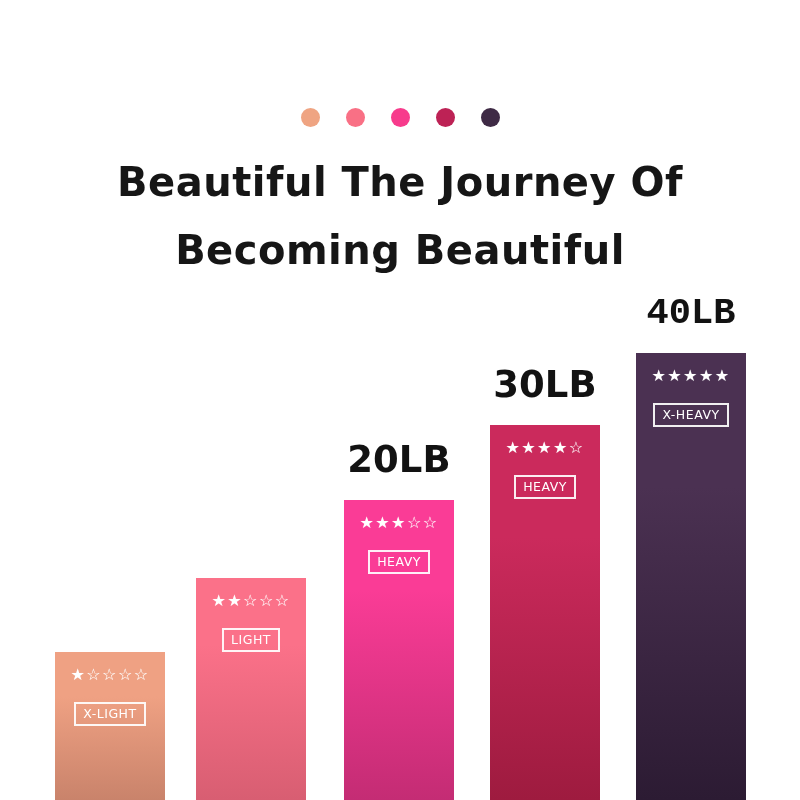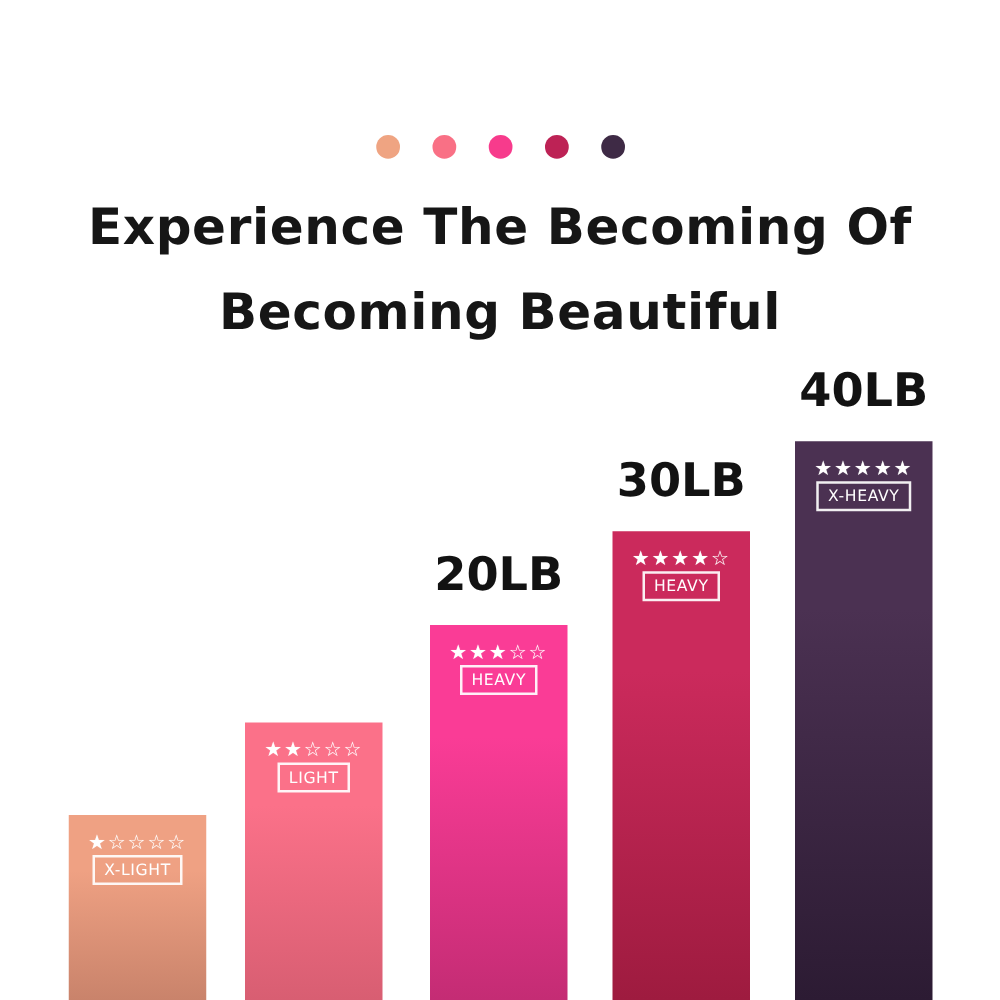--- a/index.html
+++ b/index.html
@@ -105,21 +105,21 @@
     display: block;
     color: #ffffff;
     font-size: 16px;
     line-height: 18px;
     letter-spacing: 1.5px;
     white-space: nowrap;
     text-shadow: 0 0 1px rgba(255,255,255,0.35);
   }
   .level-box {
     display: inline-block;
-    margin-top: 0;
+    margin-top: 18px;
     border: 2px solid rgba(255,255,255,0.92);
     color: #ffffff;
     font-family: "DejaVu Sans", sans-serif;
     font-size: 12.5px;
     letter-spacing: 0.5px;
     padding: 3px 7px 3px 7px;
     line-height: 14px;
     white-space: nowrap;
   }
 </style>
@@ -130,21 +130,21 @@
 
   <div id="dots-row">
       <span class="dot" style="background: rgb(239, 164, 130);"></span>
       <span class="dot" style="background: rgb(249, 112, 133);"></span>
       <span class="dot" style="background: rgb(247, 59, 140);"></span>
       <span class="dot" style="background: rgb(189, 34, 85);"></span>
       <span class="dot" style="background: rgb(62, 42, 69);"></span>
     </div>
 
   <div id="headline">
-    <span class="line">Experience The Becoming Of</span>
+    <span class="line">Beautiful The Journey Of</span>
     <span class="line">Becoming Beautiful</span>
   </div>
 
   <div id="chart">
       <div class="bar-col" style="left: 55px; width: 110px; height: 800px;">
         <div class="bar" style="height: 148px; width: 110px; background: linear-gradient(rgb(239, 161, 131) 0%, rgb(239, 161, 131) 30%, rgb(201, 131, 107) 100%);">
           <div class="bar-inner"><span class="stars">★☆☆☆☆</span><span class="level-box">X-LIGHT</span></div>
         </div>
       </div>
       <div class="bar-col" style="left: 196px; width: 110px; height: 596px;">
@@ -159,20 +159,20 @@
           <div class="bar-inner"><span class="stars">★★★☆☆</span><span class="level-box">HEAVY</span></div>
         </div>
       </div>
       <div class="bar-col" style="left: 490px; width: 110px; height: 800px;">
         <div class="bar-weight" style="top: 363px; width: 110px;">30LB</div>
         <div class="bar" style="height: 375px; width: 110px; background: linear-gradient(rgb(203, 42, 92) 0%, rgb(203, 42, 92) 30%, rgb(158, 27, 63) 100%);">
           <div class="bar-inner"><span class="stars">★★★★☆</span><span class="level-box">HEAVY</span></div>
         </div>
       </div>
       <div class="bar-col" style="left: 636px; width: 110px; height: 800px;">
-        <div class="bar-weight" style="top: 291px; width: 110px;">40LB</div>
+        <div class="bar-weight" style="top: 291px; width: 110px; font-family: Liberation Mono, monospace;">40LB</div>
         <div class="bar" style="height: 447px; width: 110px; background: linear-gradient(rgb(75, 49, 82) 0%, rgb(75, 49, 82) 30%, rgb(44, 27, 51) 100%);">
           <div class="bar-inner"><span class="stars">★★★★★</span><span class="level-box">X-HEAVY</span></div>
         </div>
       </div>
     </div>
 
 </div>
 
 </body></html>

